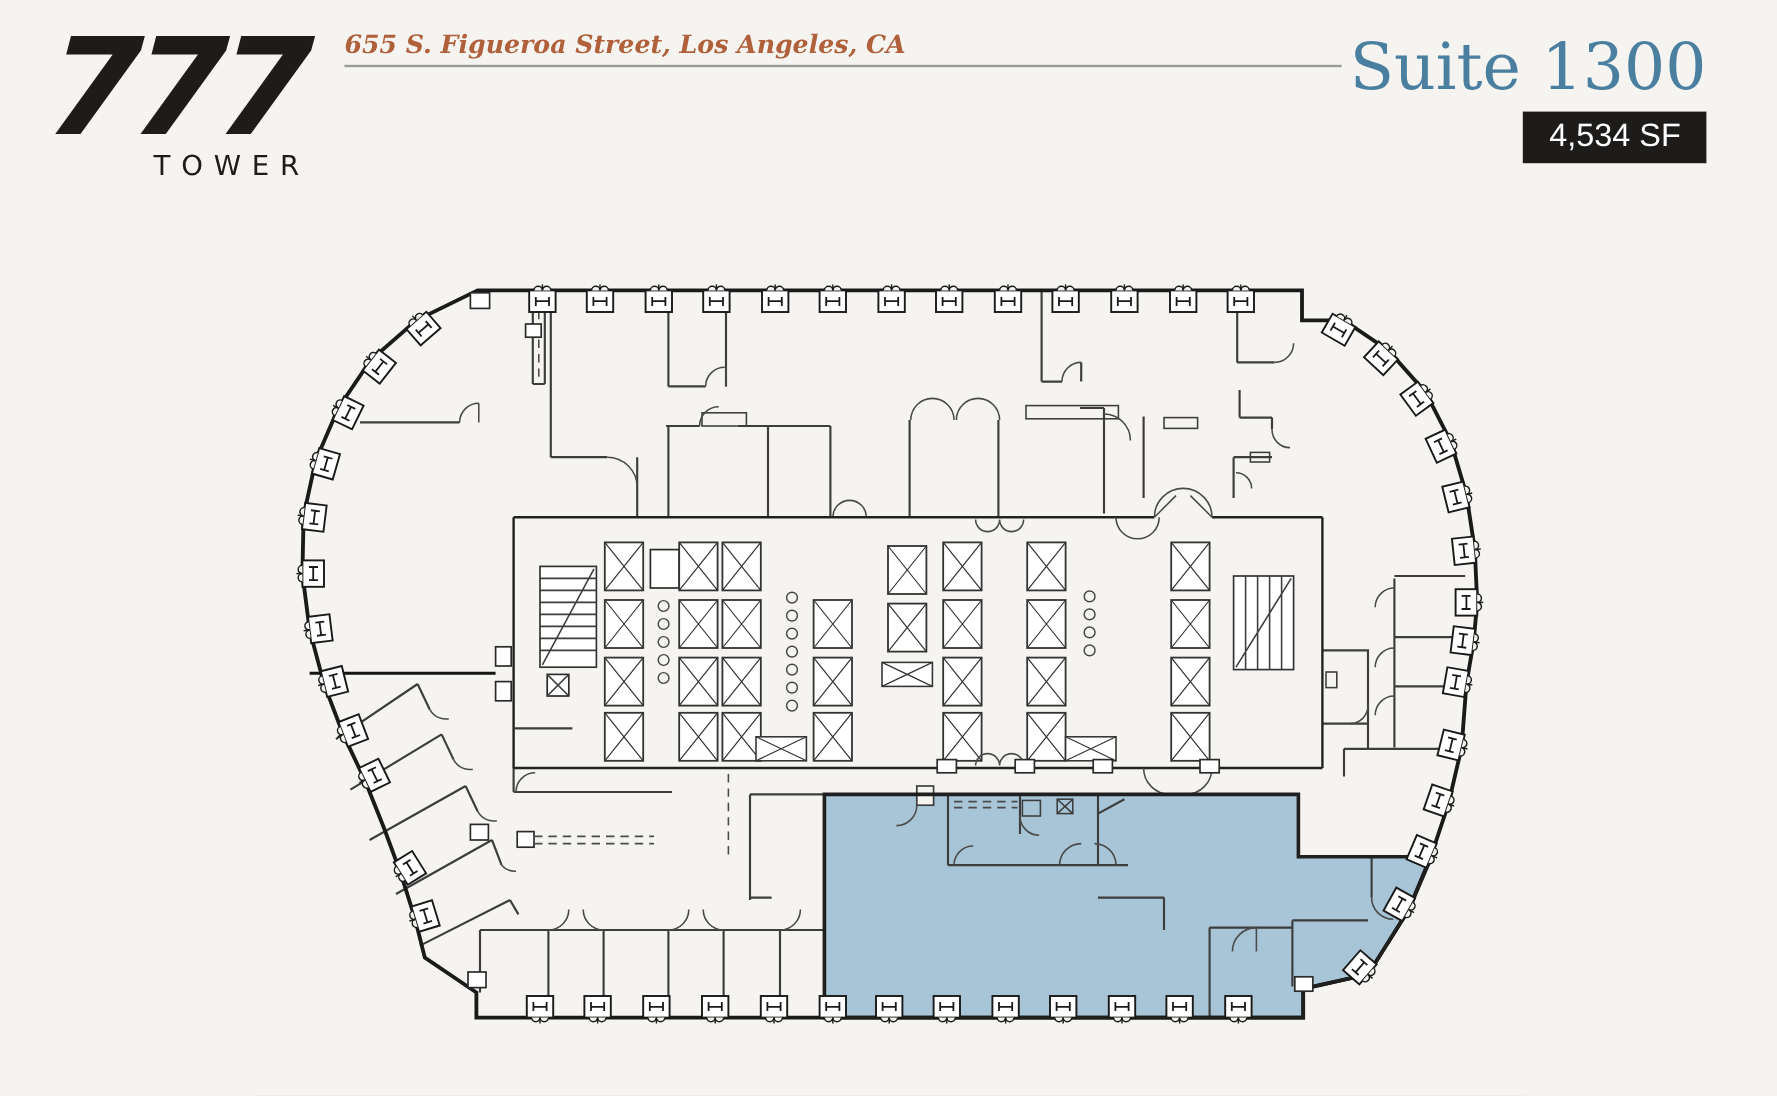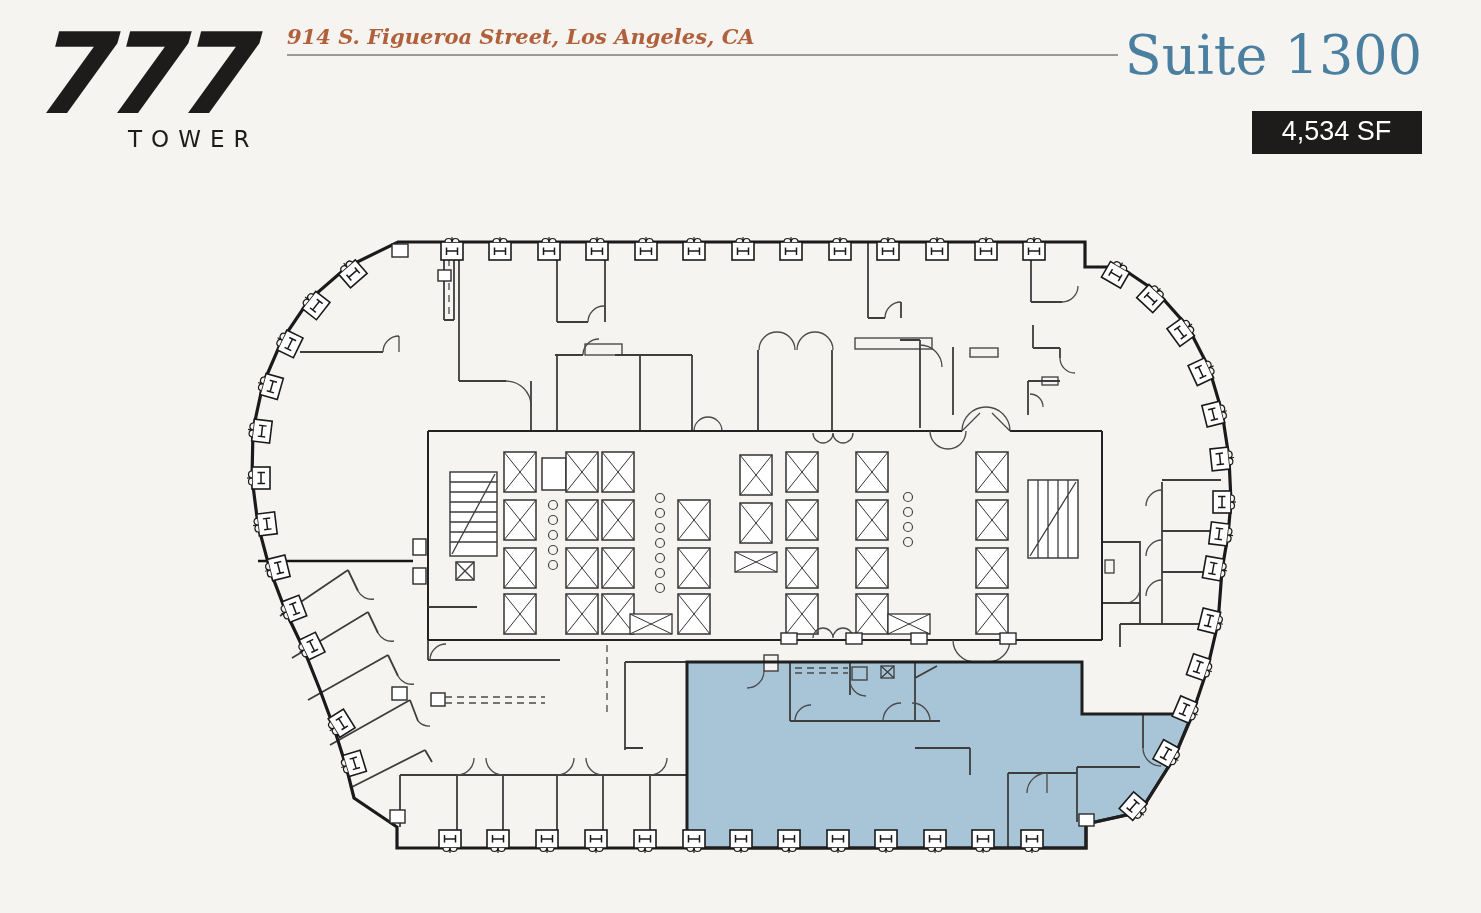--- a/index.html
+++ b/index.html
@@ -14,22 +14,22 @@
   .logo-num{font-family:"DejaVu Sans",sans-serif;font-style:oblique;font-weight:900;
             font-size:112px;line-height:1.0;letter-spacing:-7px;transform:skewX(-4deg);}
   .logo-word{font-family:"DejaVu Sans",sans-serif;font-weight:400;font-size:23px;
              letter-spacing:9px;margin:-4px 0 0 88px;}
   .address{position:absolute;left:287px;top:24px;font-family:"DejaVu Serif","Liberation Serif",serif;
            font-style:italic;font-weight:700;font-size:21px;color:var(--rust);white-space:nowrap;}
   .rule{position:absolute;left:287px;top:54px;width:831px;height:2px;background:var(--rule);}
   .suite-block{position:absolute;right:59px;top:28px;text-align:right;}
   .suite-title{font-family:"DejaVu Serif","Liberation Serif",serif;font-weight:400;
                font-size:54px;color:var(--accent);line-height:1.05;}
-  .suite-badge{display:inline-block;margin-top:26px;background:var(--ink);color:var(--white);
-               font-size:27px;padding:5px 23px 7px 22px;min-width:125px;text-align:center;}
+  .suite-badge{display:inline-block;margin-top:8px;background:var(--ink);color:var(--white);
+               font-size:27px;padding:5px 6px 7px 22px;min-width:125px;text-align:left;}
   svg.plan{position:absolute;left:0;top:0;}
   .t{stroke:var(--thin);stroke-width:1.8;fill:none;}
   .t2{stroke:var(--thin);stroke-width:1.3;fill:none;}
   .arc{stroke:#4a4a4a;stroke-width:1.3;fill:none;}
   .dash{stroke:#4a4a4a;stroke-width:1.3;fill:none;stroke-dasharray:7 5;}
   .heavy{stroke:var(--wall);stroke-width:3.2;fill:none;stroke-linejoin:miter;}
   .med{stroke:#222;stroke-width:2;fill:none;}
   .box{fill:var(--white);stroke:#2a2a2a;stroke-width:1.4;}
 </style>
 </head>
@@ -286,21 +286,21 @@
       <rect class="box" x="390" y="810" width="15" height="13"></rect>
       <rect class="box" x="1079" y="814" width="15" height="12"></rect>
     </g>
   </svg>
 
   <div class="logo">
     <div class="logo-num">777</div>
     <div class="logo-word">TOWER</div>
   </div>
 
-  <div class="address">914 S. Figueroa Street, Los Angeles, CA</div>
+  <div class="address">655 S. Figueroa Street, Los Angeles, CA</div>
   <div class="rule"></div>
 
   <div class="suite-block">
     <div class="suite-title">Suite 1300</div>
     <div class="suite-badge">4,534 SF</div>
   </div>
 
 </div>
 
 </body></html>

